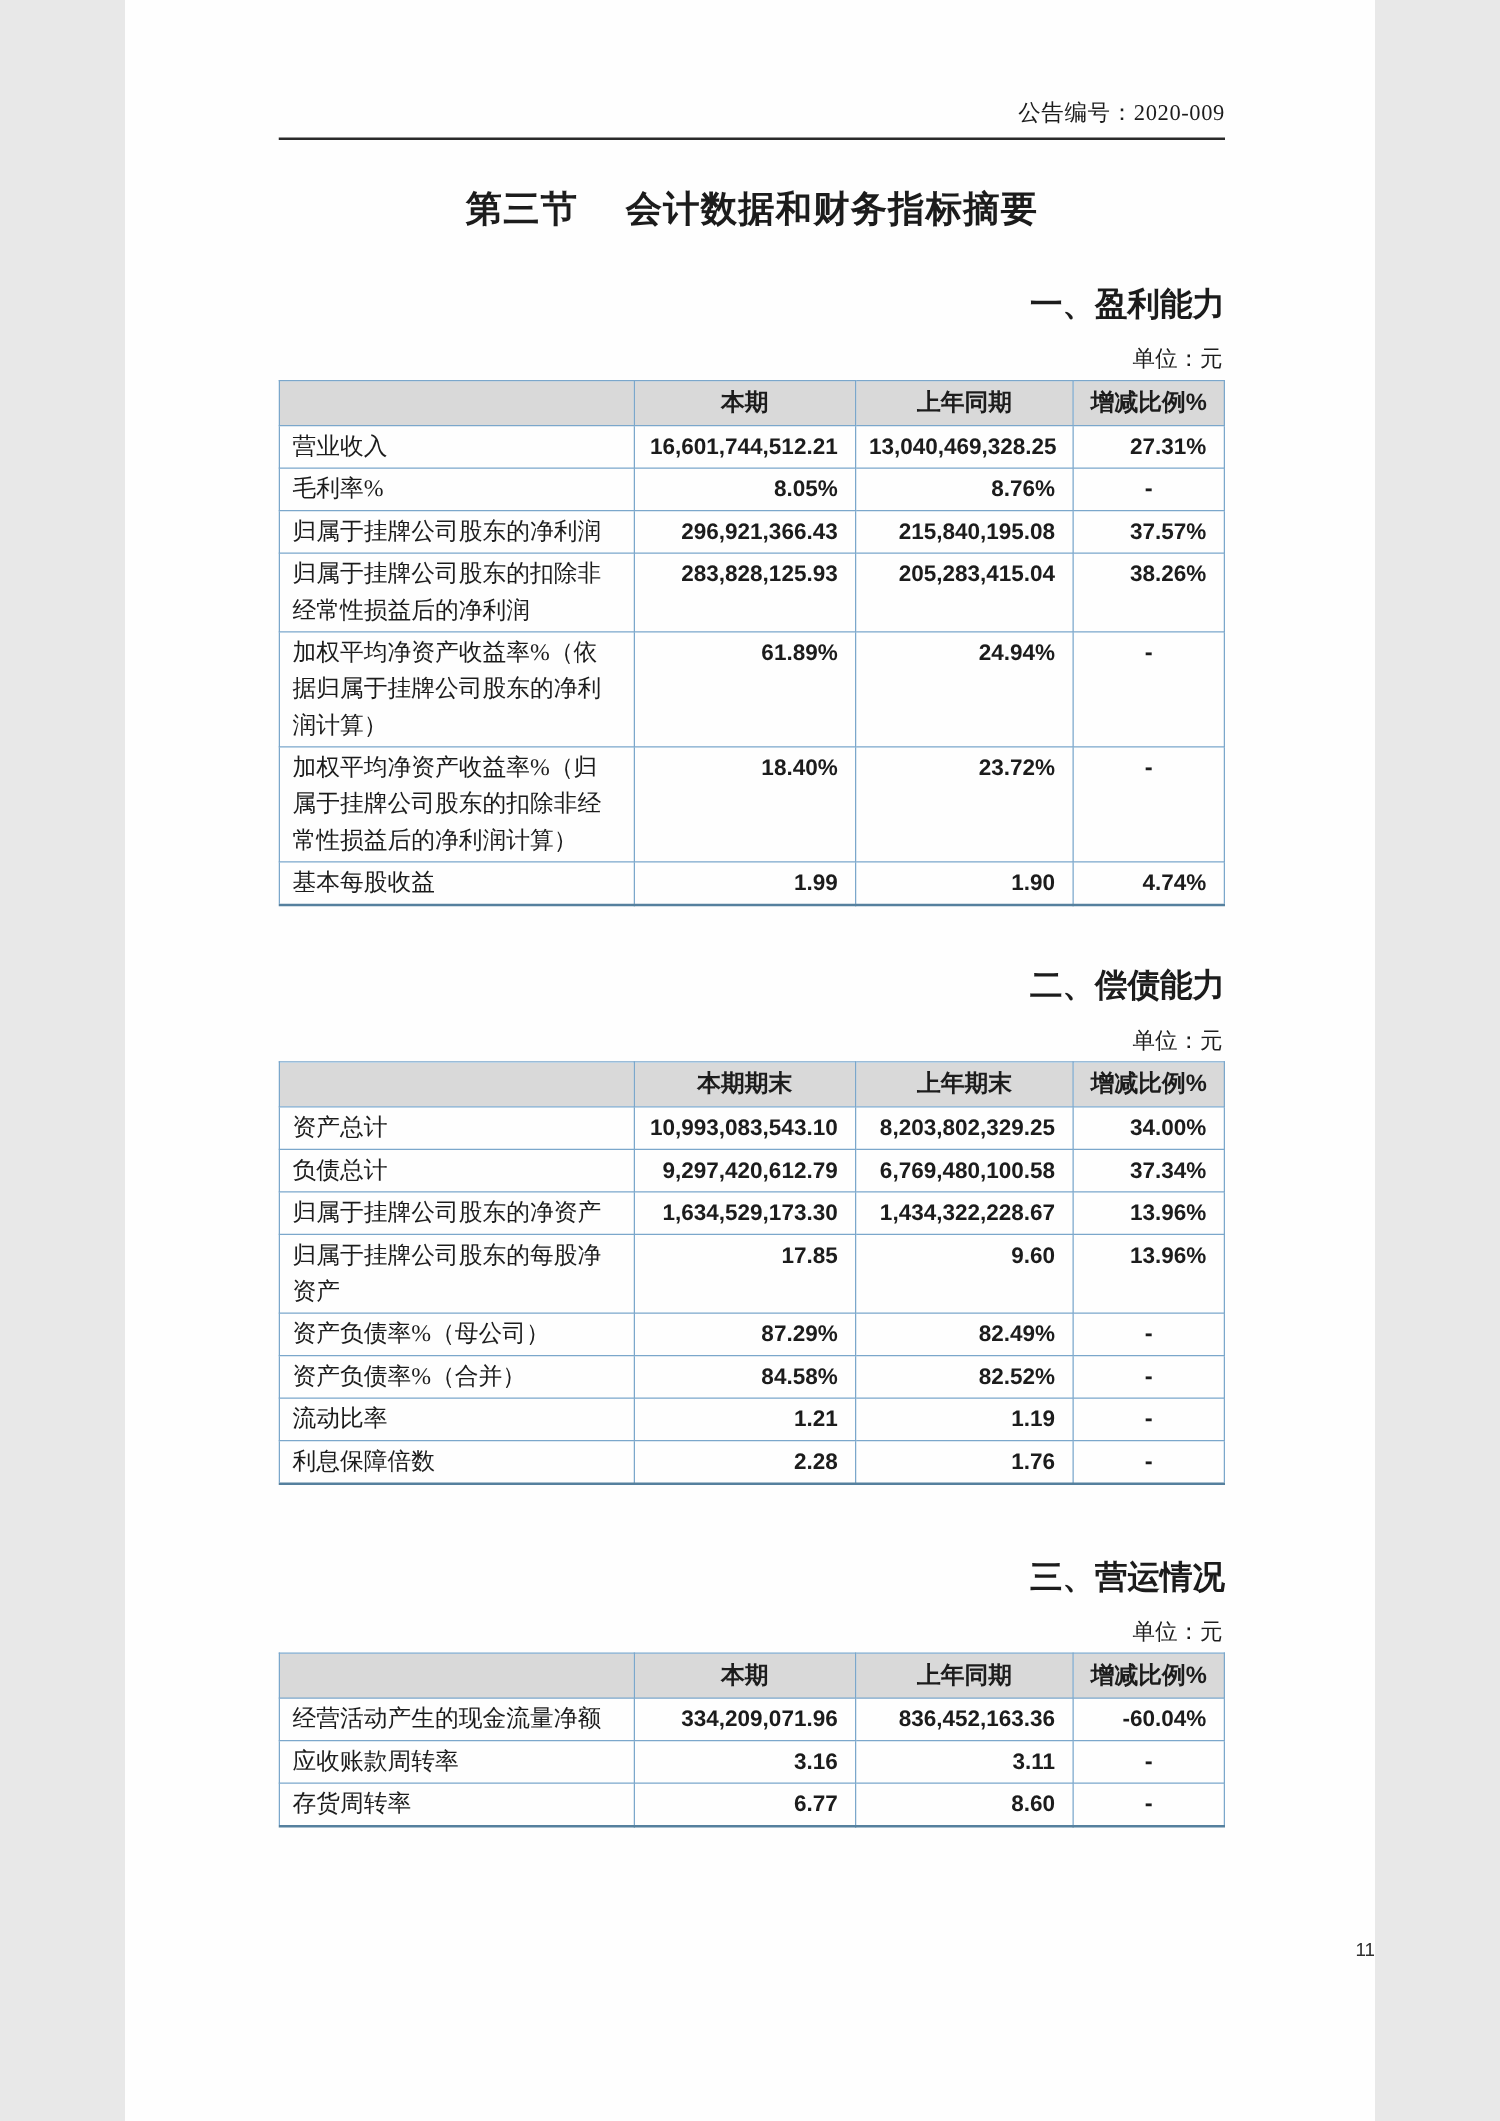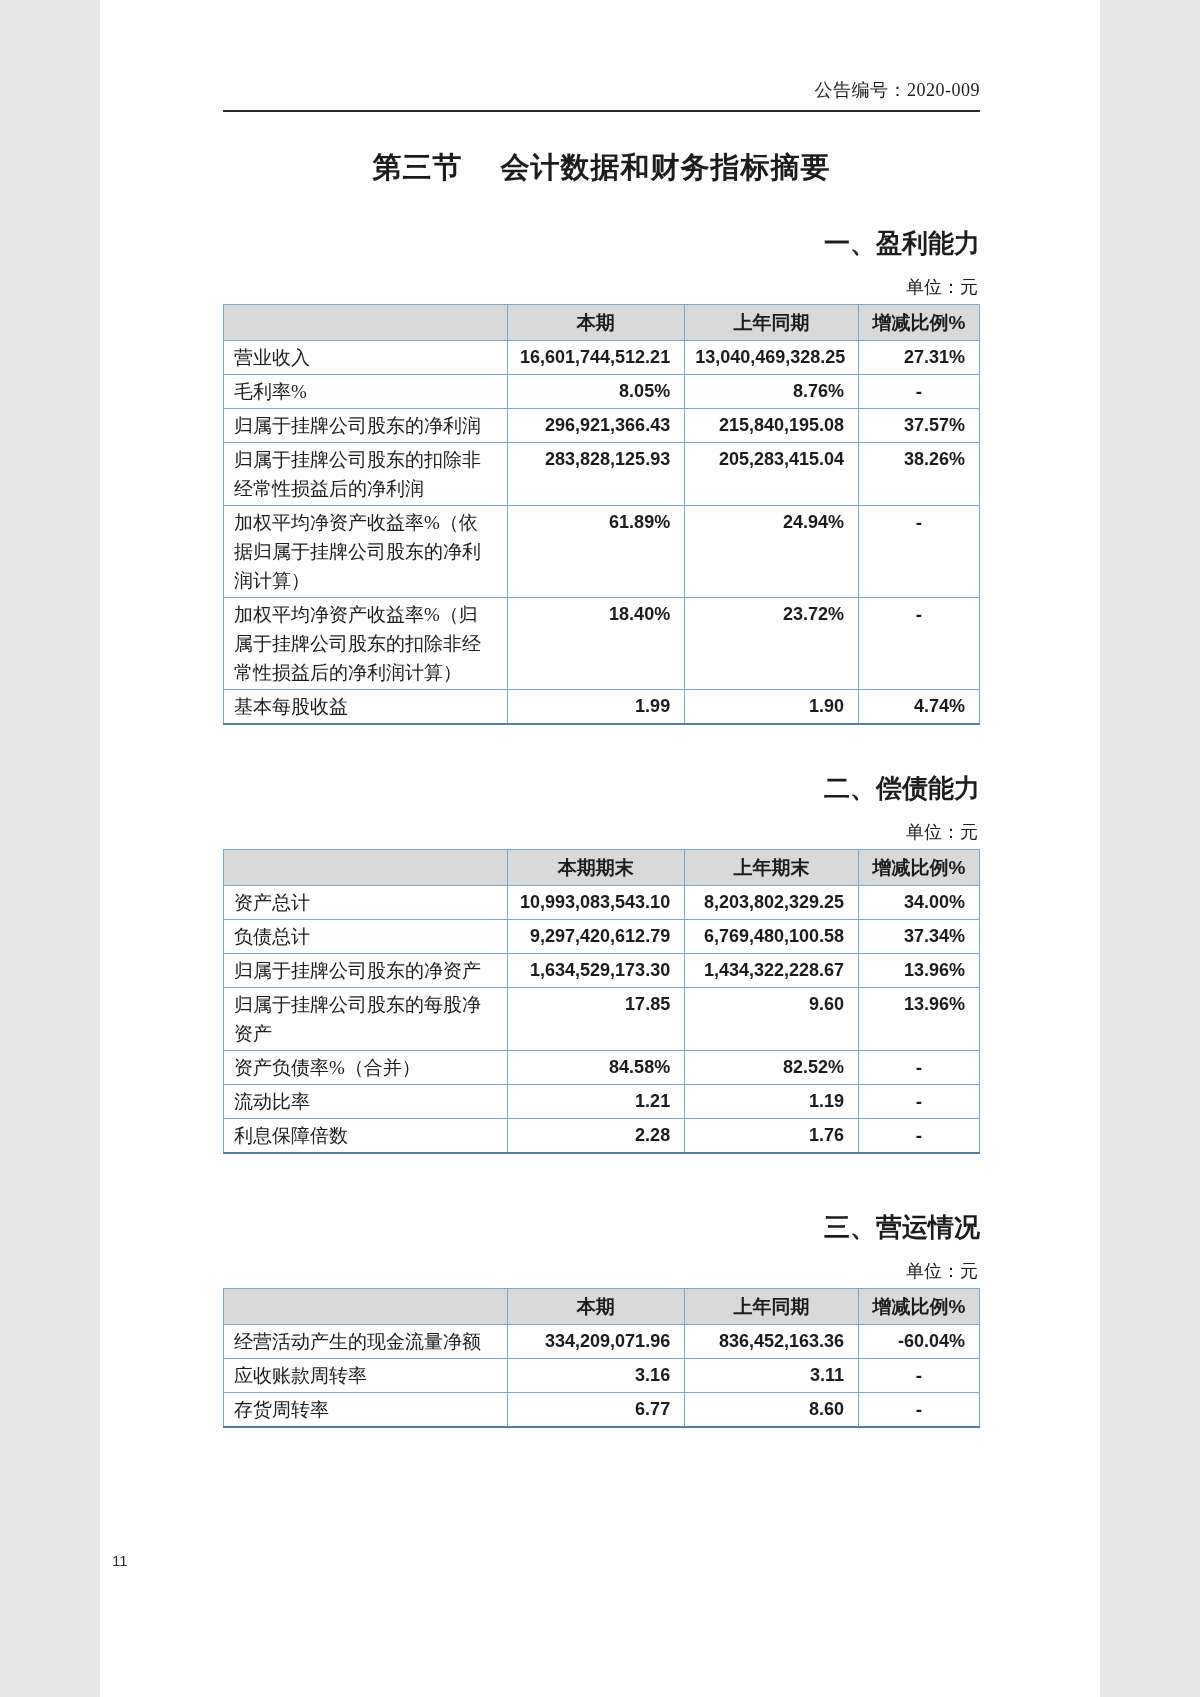--- a/index.html
+++ b/index.html
@@ -98,21 +98,21 @@
   }
   .col-label { width: 37.5%; }
   .col-cur   { width: 23.5%; }
   .col-prev  { width: 23%;   }
   .col-chg   { width: 16%;   }
   .page-number {
     position: absolute;
     left: 12px;
     right: 0;
     top: 1552px;
-    text-align: left;
+    text-align: right;
     font-size: 15px;
     font-family: "Liberation Sans", "DejaVu Sans", sans-serif;
     color: #2f2f2f;
   }
 </style>
 </head>
 <body>
 
 <div class="page">
 
@@ -226,20 +226,26 @@
           <td class="num-cell">1,434,322,228.67</td>
           <td class="num-cell">13.96%</td>
         </tr>
         <tr>
           <td class="label-cell">归属于挂牌公司股东的每股净资产</td>
           <td class="num-cell">17.85</td>
           <td class="num-cell">9.60</td>
           <td class="num-cell">13.96%</td>
         </tr>
         <tr>
+          <td class="label-cell">资产负债率%（母公司）</td>
+          <td class="num-cell">87.29%</td>
+          <td class="num-cell">82.49%</td>
+          <td class="dash-cell">-</td>
+        </tr>
+        <tr>
           <td class="label-cell">资产负债率%（合并）</td>
           <td class="num-cell">84.58%</td>
           <td class="num-cell">82.52%</td>
           <td class="dash-cell">-</td>
         </tr>
         <tr>
           <td class="label-cell">流动比率</td>
           <td class="num-cell">1.21</td>
           <td class="num-cell">1.19</td>
           <td class="dash-cell">-</td>

